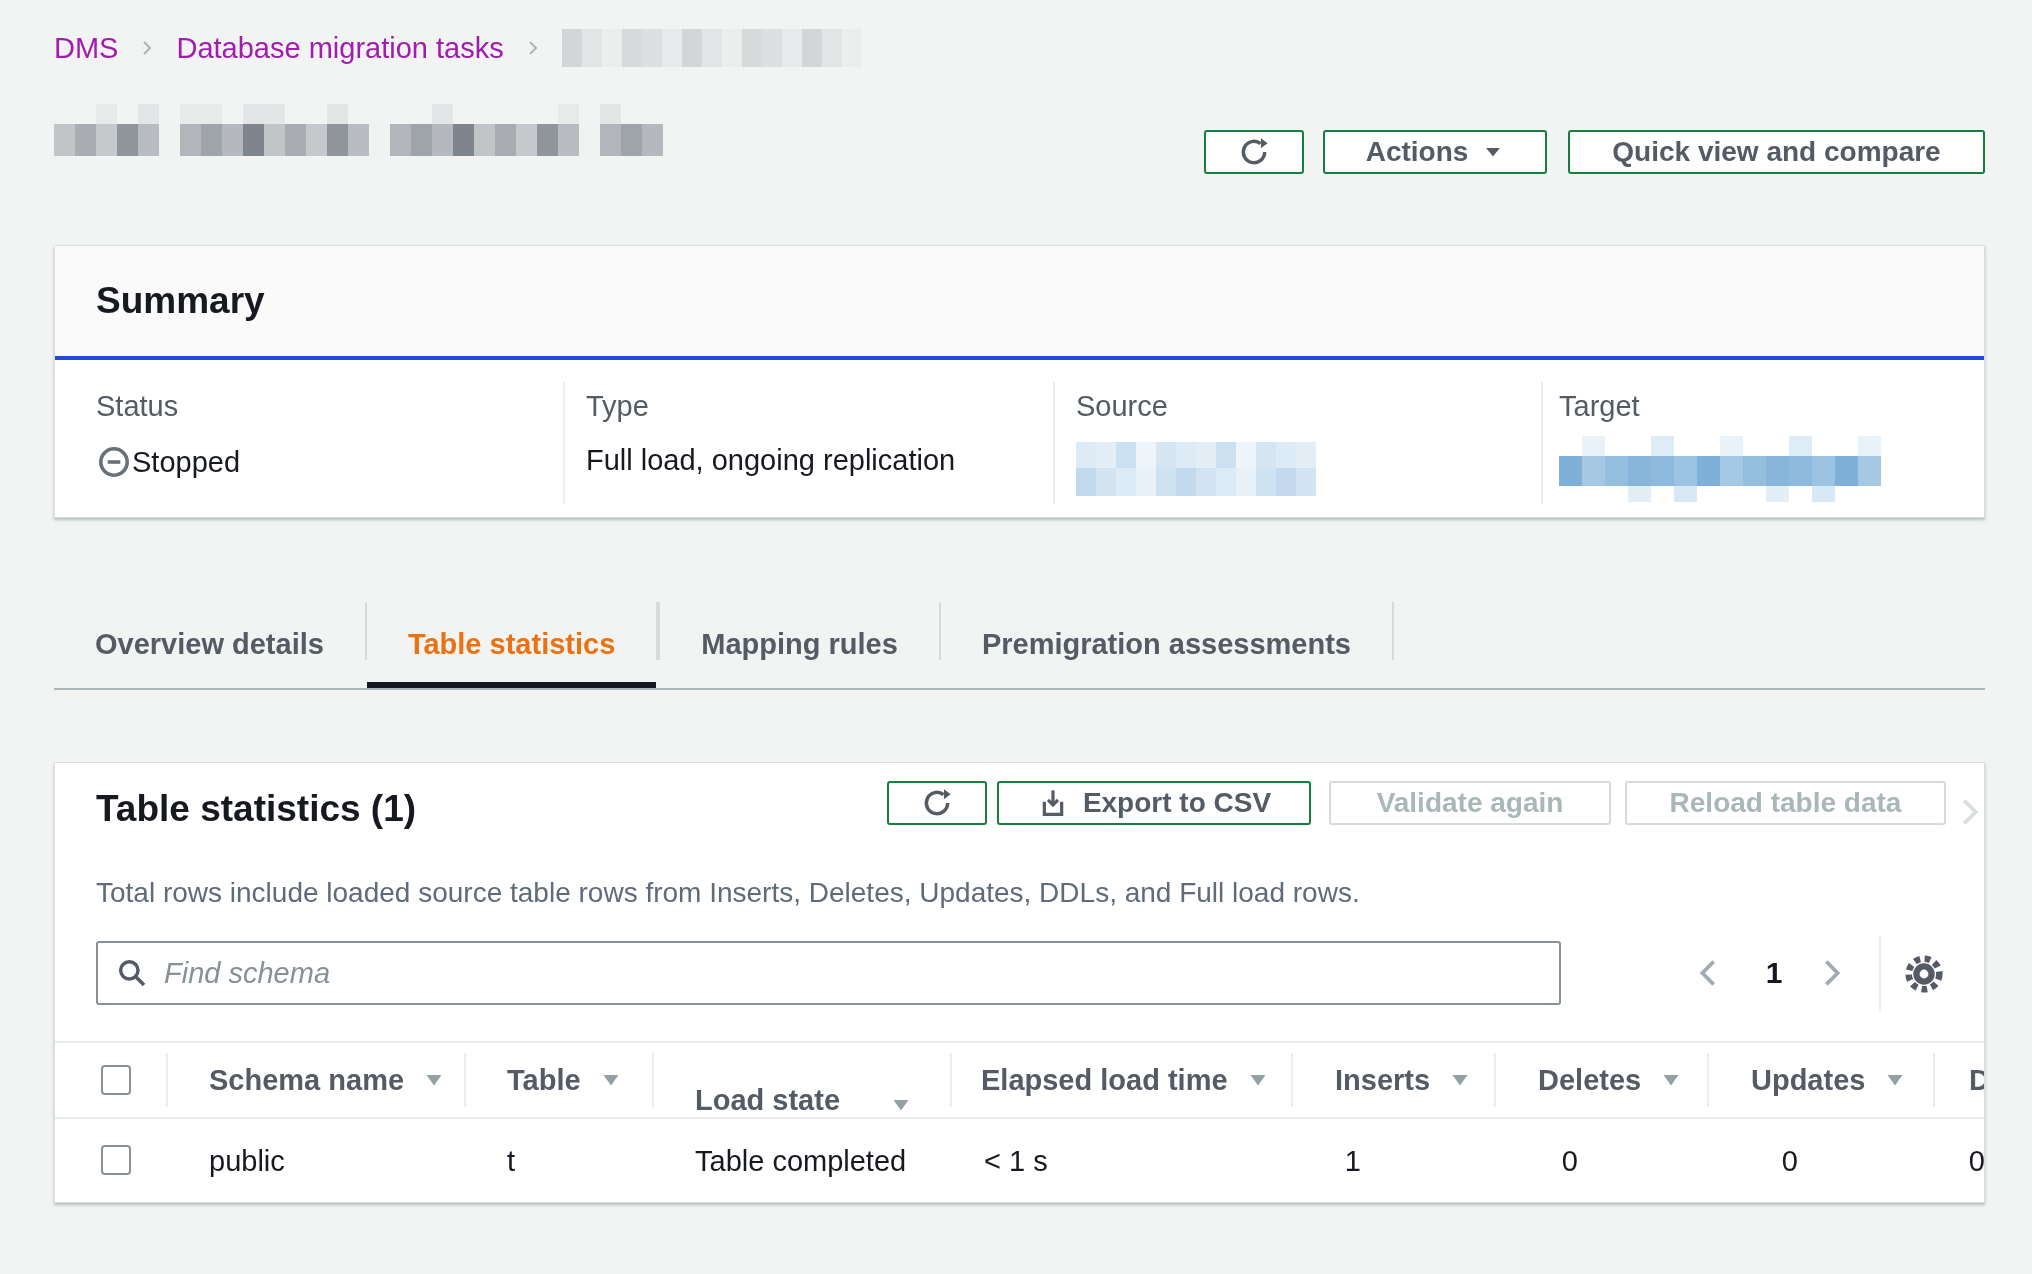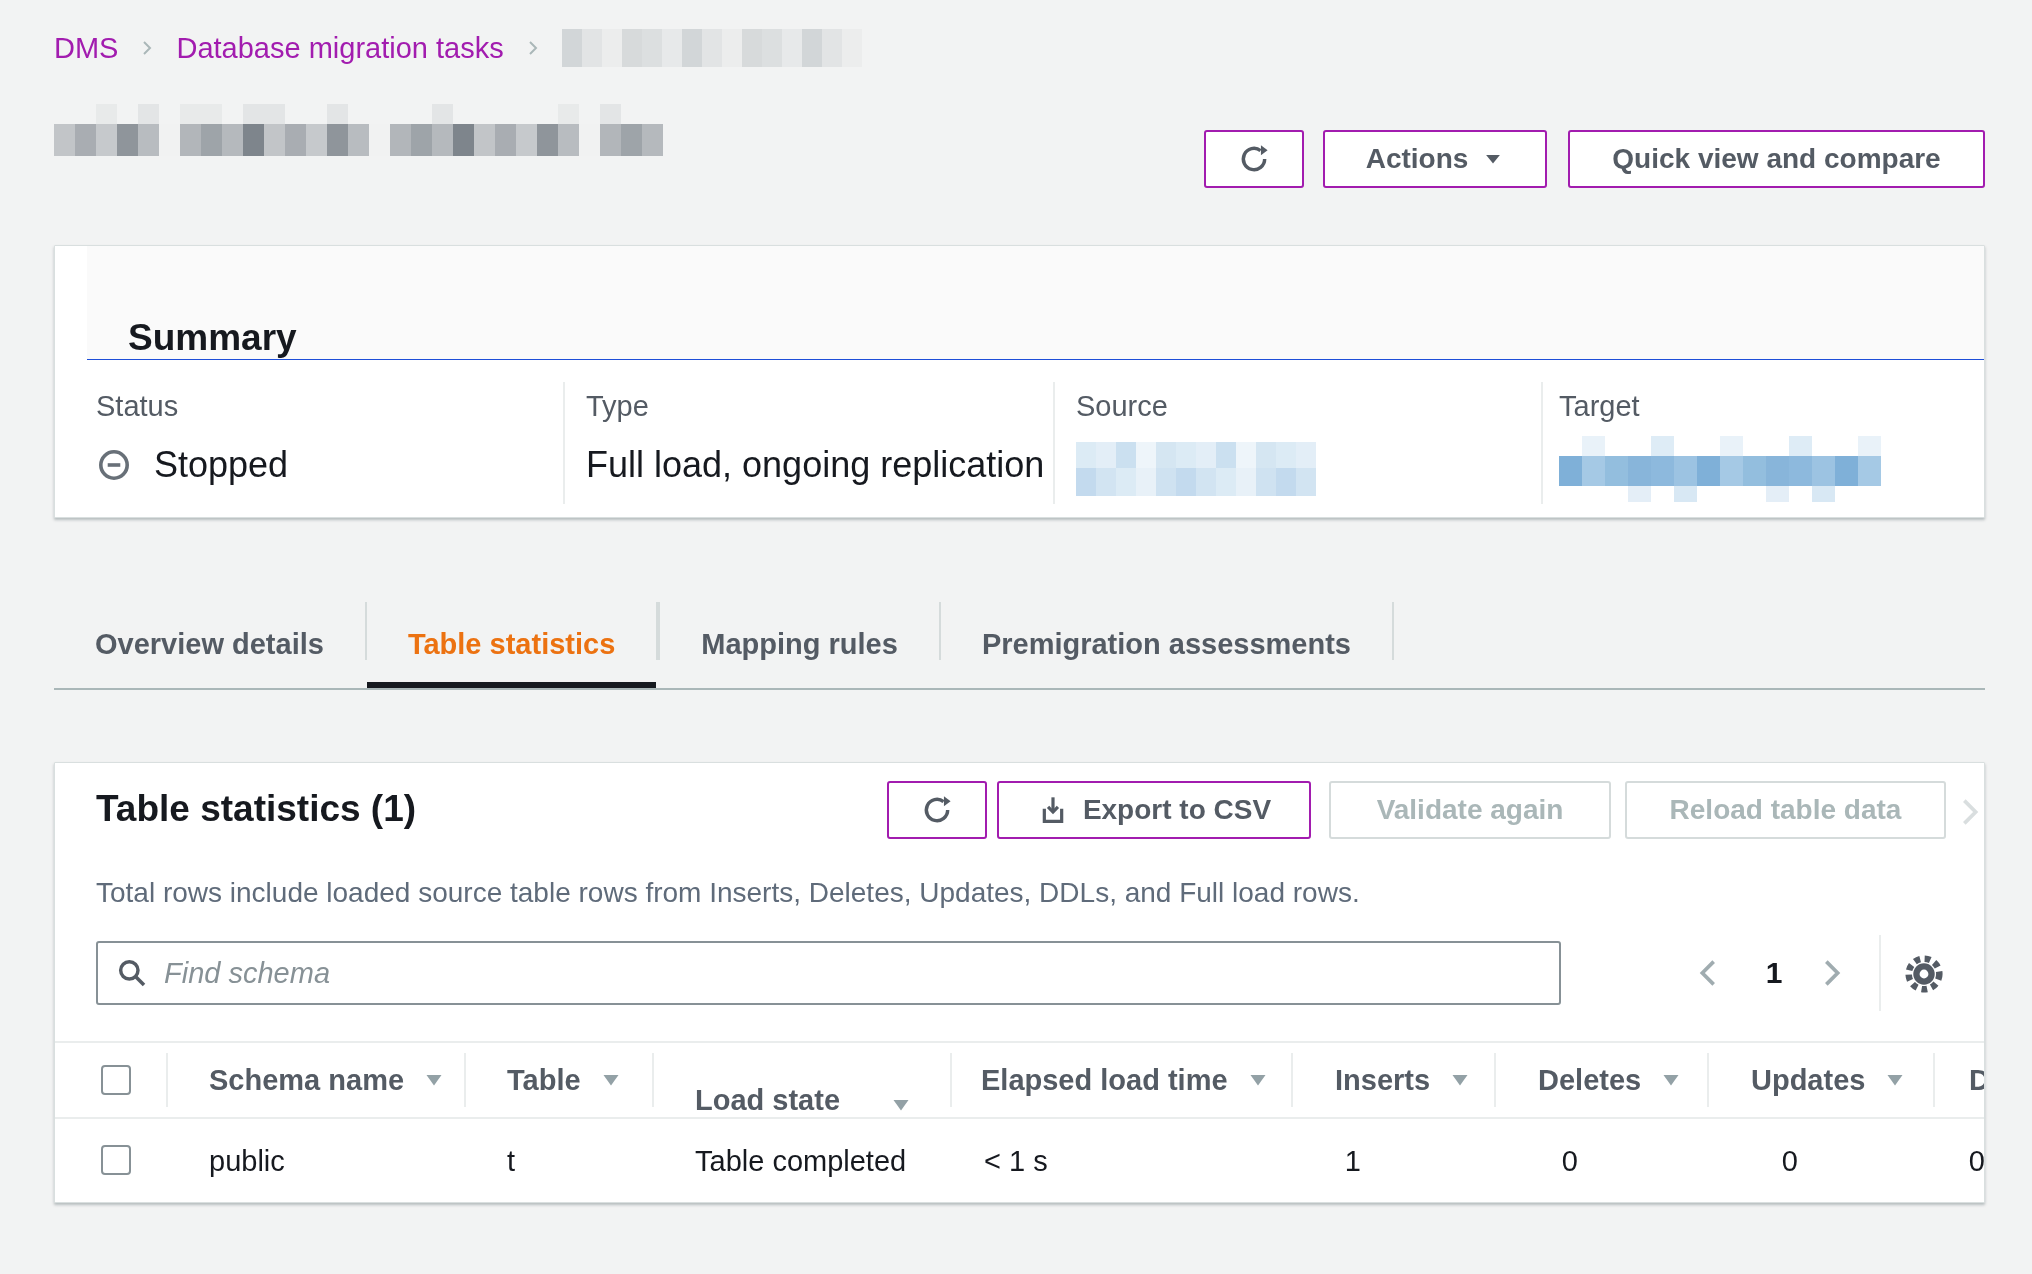--- a/index.html
+++ b/index.html
@@ -11,43 +11,43 @@
   
   .breadcrumb { position:absolute; left:54px; top:26px; height:44px; display:flex; align-items:center; gap:20px; }
   .bc-link { font-size:29px; color:#a21caf; text-decoration:none; cursor:pointer; }
   .bc-chev { width:18px; height:28px; color:#aab7b8; }
   
   .redact { overflow:hidden; }
   #title-redact { position:absolute; left:54px; top:104px; width:609px; height:52px; }
   #bc-redact { width:300px; height:38px; }
   .btn {
     display:flex; align-items:center; justify-content:center; gap:14px;
-    height:58px; background:#fff; border:2px solid #a21caf; border-radius:3px;
+    height:44px; background:#fff; border:2px solid #15803d; border-radius:3px;
     color:#545b64; font-size:28px; font-weight:bold; cursor:pointer;
   }
   .btn.disabled { border-color:#d5dbdb; color:#aab7b8; cursor:default; }
   #btn-refresh-top  { position:absolute; left:1204px; top:130px; width:100px; }
   #btn-actions      { position:absolute; left:1323px; top:130px; width:224px; }
   #btn-quickview    { position:absolute; left:1568px; top:130px; width:417px; }
   .caret-down { width:22px; height:22px; }
   
   .card {
     position:absolute; background:#fff; border:1px solid #d9dfdf;
     box-shadow:0 2px 3px rgba(0,28,36,.25); border-radius:1px;
   }
   #summary-card { left:54px; top:245px; width:1931px; height:273px; }
   .card-header {
-    height:114px; background:#fafafa; border-bottom:1px solid #1d4ed8;
-    display:flex; align-items:flex-end; padding-left:41px;margin-left:32px;
+    height:114px; background:#fafafa; border-bottom:4px solid #1d4ed8;
+    display:flex; align-items:center; padding-left:41px;
   }
   .card-title { font-size:37px; font-weight:bold; color:#16191f; }
   .summary-body { position:relative; height:157px; }
   .sum-col { position:absolute; top:0; }
   .sum-col .lbl { position:absolute; top:30px; font-size:29px; color:#545b64; white-space:nowrap; }
-  .sum-col .val { position:absolute; top:84px; font-size:36px; color:#16191f; white-space:nowrap; display:flex; align-items:center; gap:22px; }
+  .sum-col .val { position:absolute; top:84px; font-size:29px; color:#16191f; white-space:nowrap; display:flex; align-items:center; gap:0; }
   .sum-div { position:absolute; top:22px; width:2px; height:122px; background:#eaeded; }
   .status-val { color:#545b64; }
   .stopped-ic { width:36px; height:36px; color:#687078; }
   #src-redact { position:absolute; left:1021px; top:82px; width:240px; height:54px; }
   #tgt-redact { position:absolute; left:1504px; top:76px; width:322px; height:66px; }
   
   #tabs { position:absolute; left:54px; top:600px; width:1931px; height:90px;
           border-bottom:2px solid #aab7b8; display:flex; align-items:stretch; }
   .tab { position:relative; padding:0 41px; font-size:29px; font-weight:bold; color:#545b64;
          display:flex; align-items:center; cursor:pointer; white-space:nowrap; }

